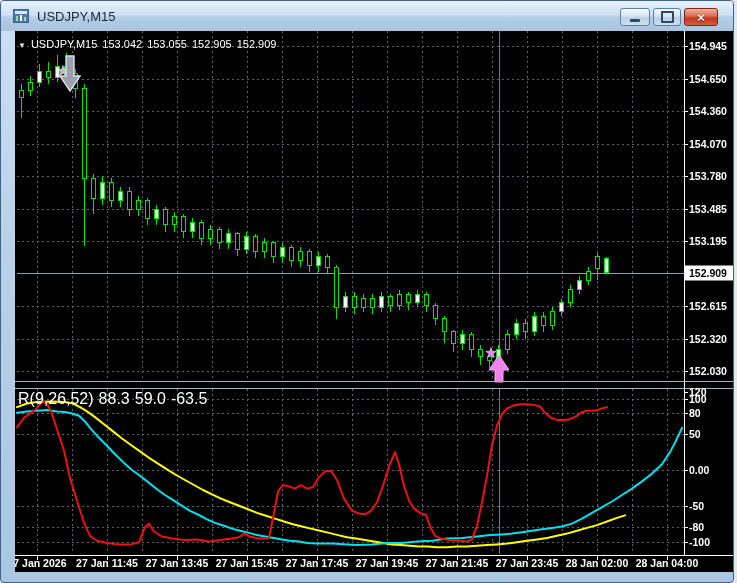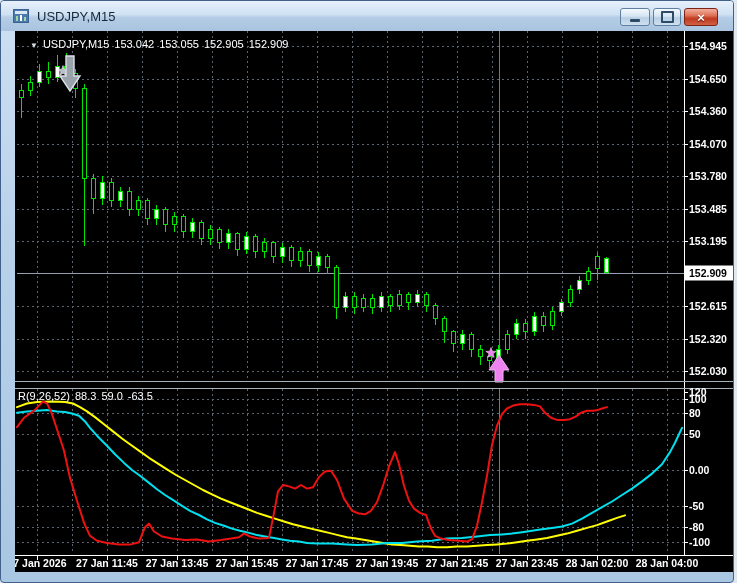--- a/index.html
+++ b/index.html
@@ -15,24 +15,24 @@
     background:linear-gradient(180deg,#f4f9fd 0%,#d6e5f2 45%,#b8cfe4 55%,#cfe0ef 100%);
     display:flex;align-items:center;justify-content:center;box-sizing:border-box;cursor:default;}
   .wbtn.min{width:30px;} .wbtn.res{width:28px;} 
   .wbtn.close{width:34px;border-color:#7e2417;
     background:linear-gradient(180deg,#f0b0a0 0%,#df7257 40%,#c03a20 60%,#d06045 100%);}
   .glyph-min{width:10px;height:3px;background:#2e4burlywood;background:#2e4a66;border-radius:1px;margin-top:7px;}
   .glyph-res{width:9px;height:8px;border:2px solid #2e4a66;border-radius:1px;background:transparent;}
   .glyph-x{color:#fff;font-size:13px;font-weight:bold;line-height:1;text-shadow:0 1px 1px #5a1008;}
   .content{position:absolute;left:14px;top:30px;width:721px;height:541px;background:#000;font-weight:bold;}
   svg text{font-family:"Liberation Sans",sans-serif;}
-  .chart-header{position:absolute;left:29px;top:37px;font-size:11px;color:#fff;z-index:5;}
+  .chart-header{position:absolute;left:17px;top:37px;font-size:11px;color:#fff;z-index:5;}
   .chart-header span{margin-right:5px;}
   .dd-icon{font-size:8px;color:#d8dde2;margin-right:2px;}
-  .ind-header{position:absolute;left:17px;top:389px;font-size:11px;color:#fff;z-index:5;}
+  .ind-header{position:absolute;left:17px;top:389px;font-size:16px;color:#fff;z-index:5;}
   .ind-header span{margin-right:5px;}
 </style>
 </head>
 <body>
 
 <div class="window">
   <div class="titlebar">
     <span class="app-icon">
       <svg width="16" height="14" viewBox="0 0 16 14">
         <rect x="0" y="0" width="16" height="14" rx="2" fill="#4a7ab0" stroke="#2d4d72"></rect>

